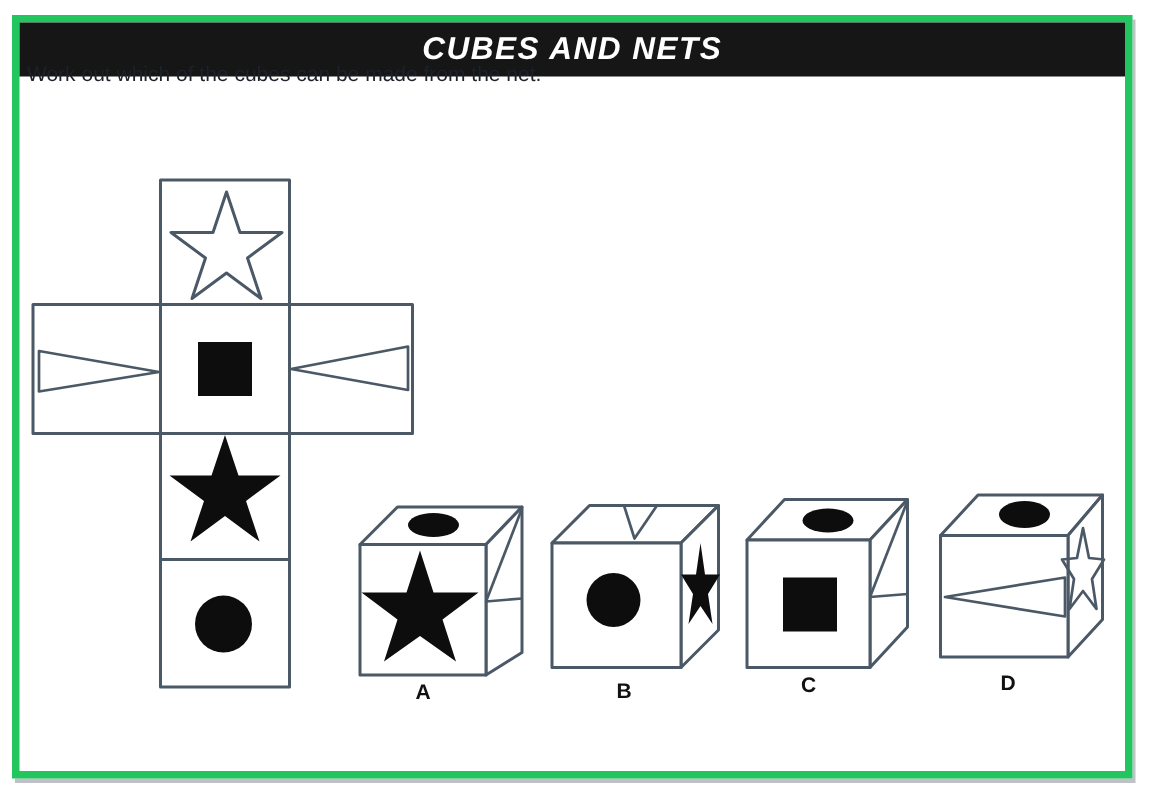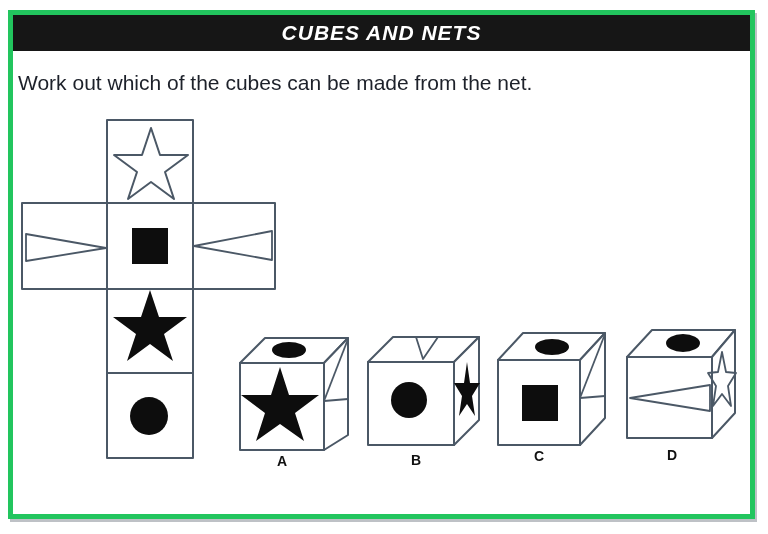--- a/index.html
+++ b/index.html
@@ -12,21 +12,21 @@
     box-sizing:border-box;border:5px solid #22c55e;background:#ffffff;
     box-shadow:2px 3px 0 rgba(110,118,128,0.45);
   }
   .titlebar{
     height:36px;background:#161616;display:flex;align-items:center;justify-content:center;
   }
   .titlebar .title{
     color:#ffffff;font-weight:bold;font-style:italic;font-size:21px;letter-spacing:1px;
   }
   .instruction{
-    position:absolute;left:5px;top:55px;font-size:21px;color:#1d212a;line-height:1.2;
+    position:absolute;left:5px;top:26px;font-size:14px;color:#1d212a;line-height:1.2;
   }
   svg.diagram{position:absolute;left:0;top:0;width:768px;height:534px;}
   .edge{stroke:#4b5866;stroke-width:2;fill:none;stroke-linejoin:round;}
   .edge-thin{stroke:#4b5866;stroke-width:1.8;fill:none;stroke-linejoin:round;}
   .facewhite{stroke:#4b5866;stroke-width:2;fill:#ffffff;stroke-linejoin:round;}
   .blackfill{fill:#0d0d0d;stroke:none;}
   .cube-label{font-family:"Liberation Sans",sans-serif;font-weight:bold;font-size:14px;fill:#111111;text-anchor:middle;}
 </style>
 </head>
 <body>

